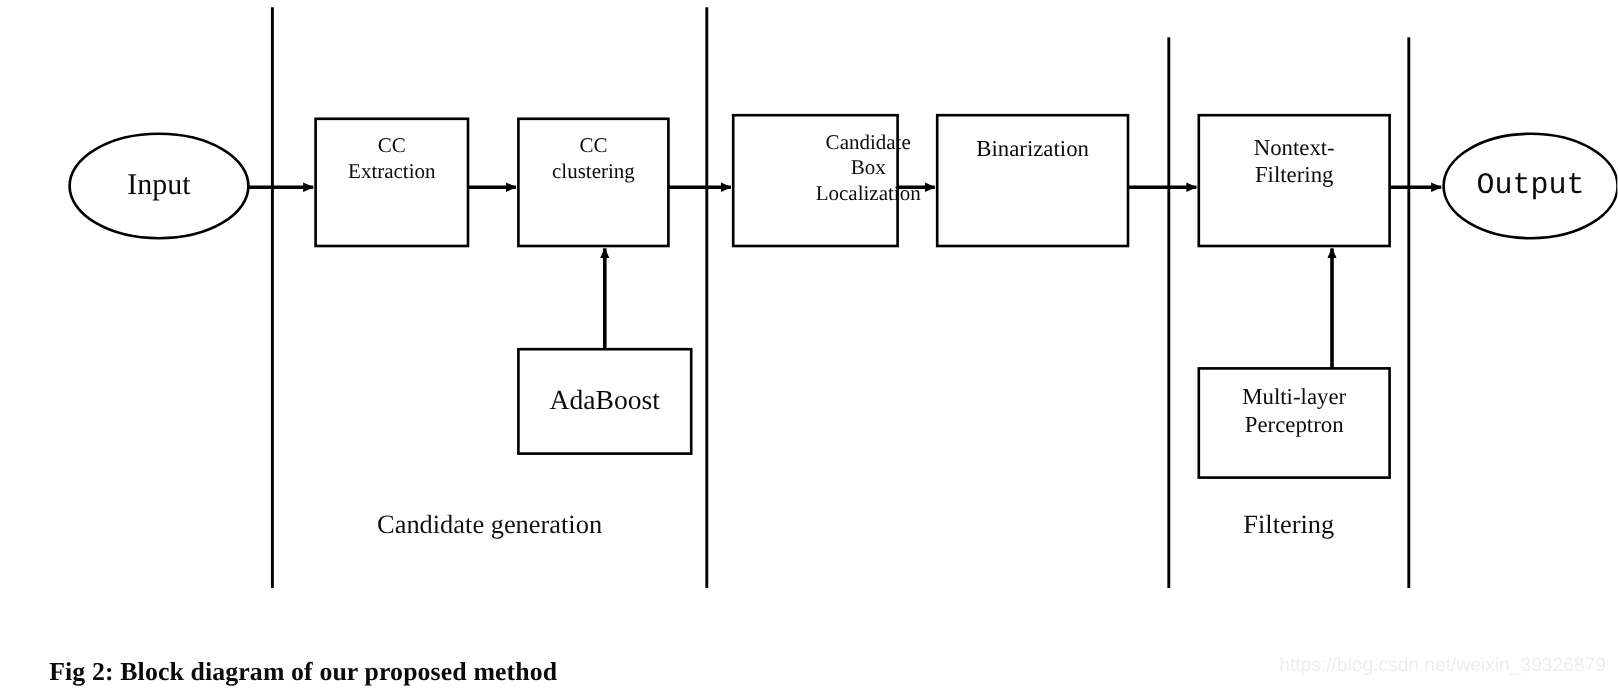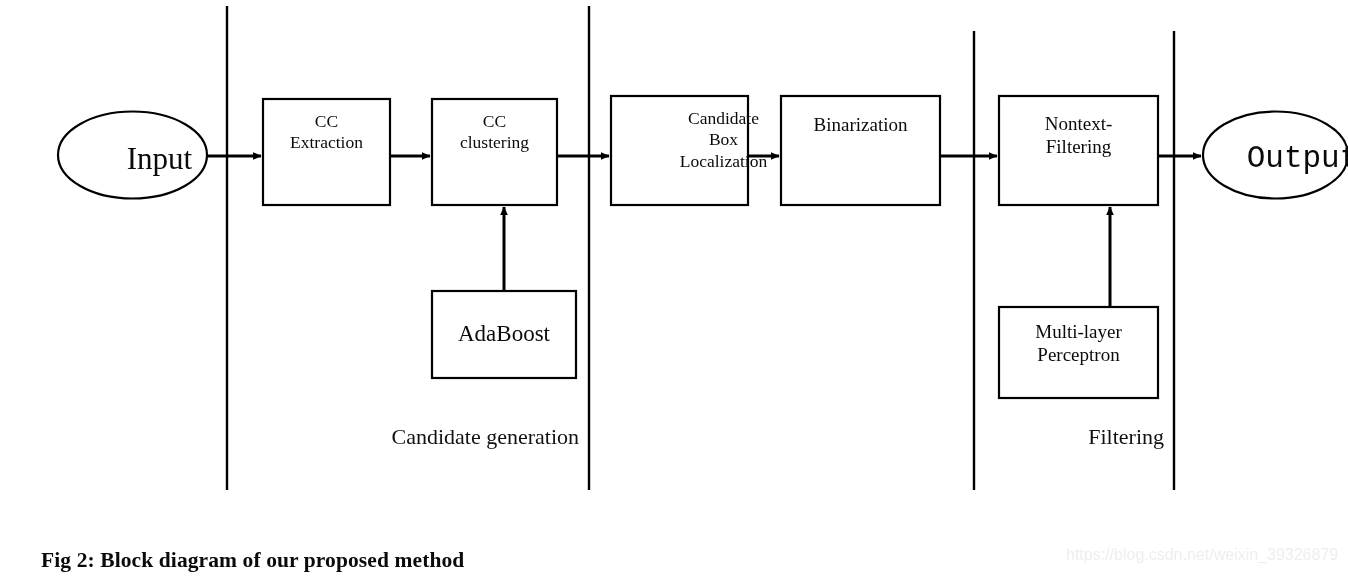--- a/index.html
+++ b/index.html
@@ -25,32 +25,31 @@
   .node-label {
     position: absolute;
     text-align: center;
     color: #0b0b0b;
     font-family: "Liberation Serif", "DejaVu Serif", serif;
     line-height: 1.22;
     white-space: pre-line;
     pointer-events: none;
   }
   .terminator-label {
-    font-size: 31px;
-    padding-left: 27px;
+    font-size: 25px;
   }
   .box-label {
     font-size: 19px;
   }
   .box-label.small {
     font-size: 17.5px;
   }
   .stage-label {
     position: absolute;
-    text-align: right;
+    text-align: center;
     color: #111111;
     font-size: 22px;
     font-family: "Liberation Serif", "DejaVu Serif", serif;
   }
   #caption {
     position: absolute;
     left: 41px;
     top: 548px;
     font-family: Liberation Serif, serif;
     font-weight: bold;

